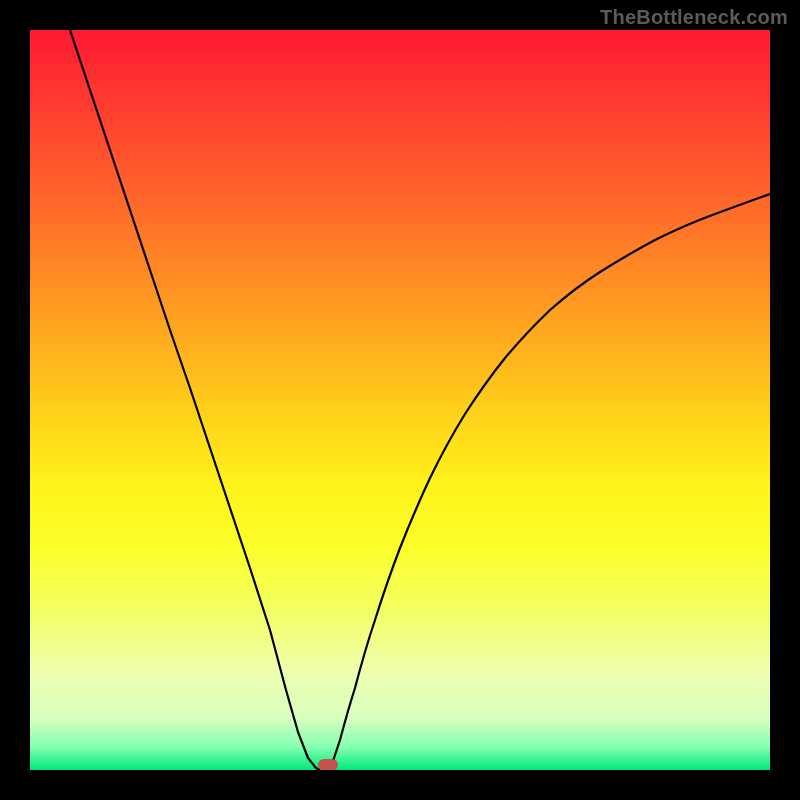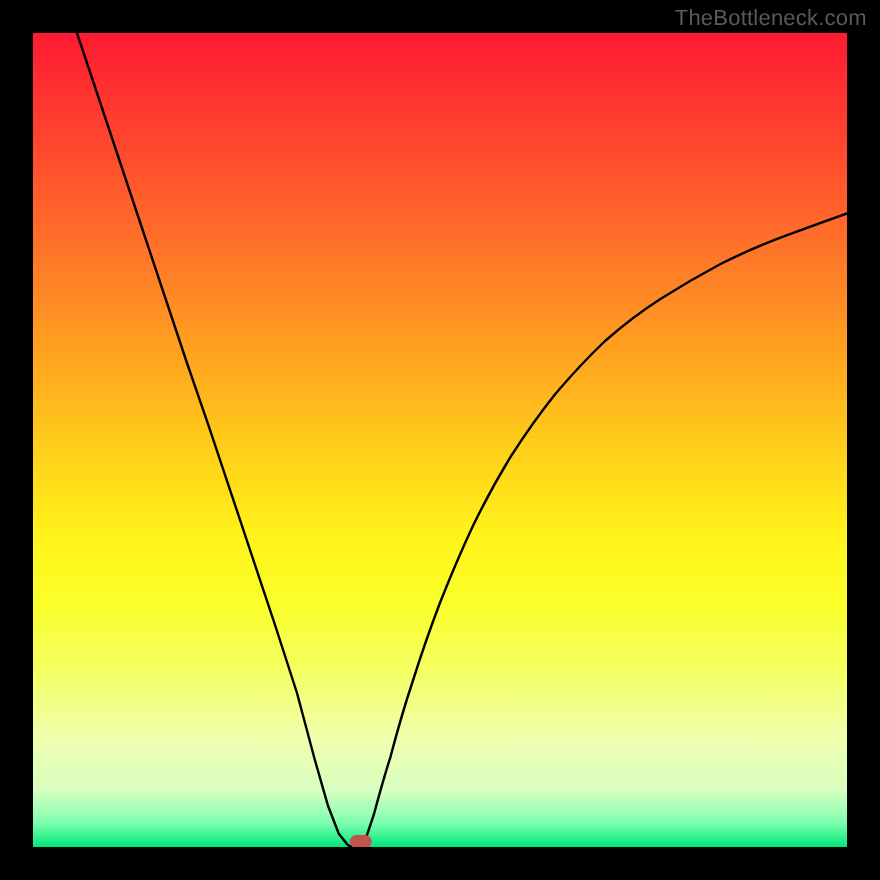--- a/index.html
+++ b/index.html
@@ -37,21 +37,21 @@
       #00e87a 100%
     );
     overflow: hidden;
   }
   .watermark {
     position: absolute;
     top: 6px;
     right: 12px;
     color: #5b5b5b;
     font-size: 20px;
-    font-weight: 400;
+    font-weight: 700;
     letter-spacing: 0.2px;
     z-index: 5;
   }
   svg.curve {
     position: absolute;
     left: 0; top: 0;
     width: 100%;
     height: 100%;
     overflow: visible;
   }

